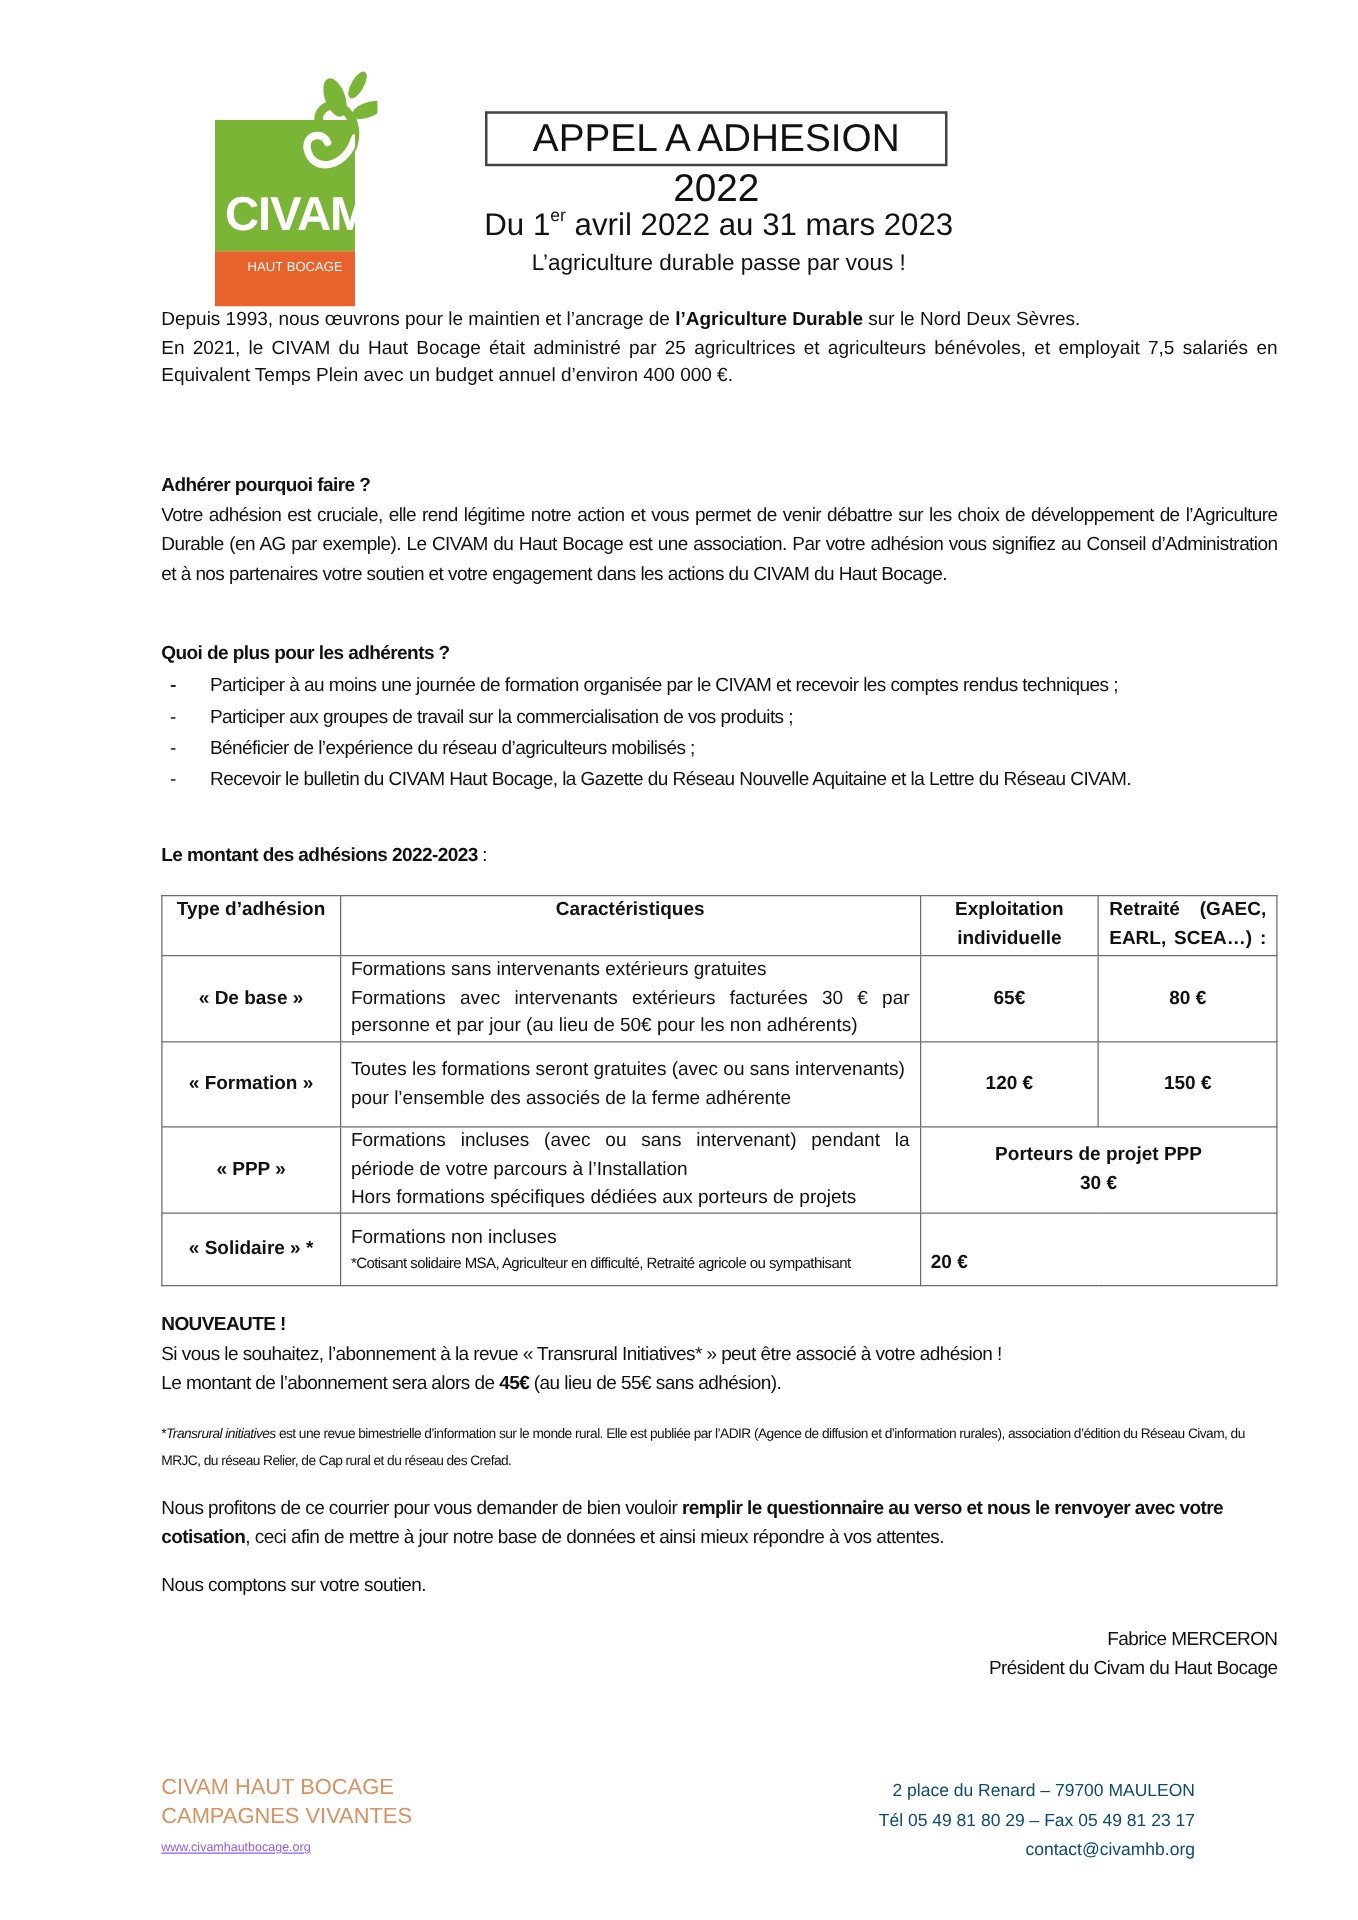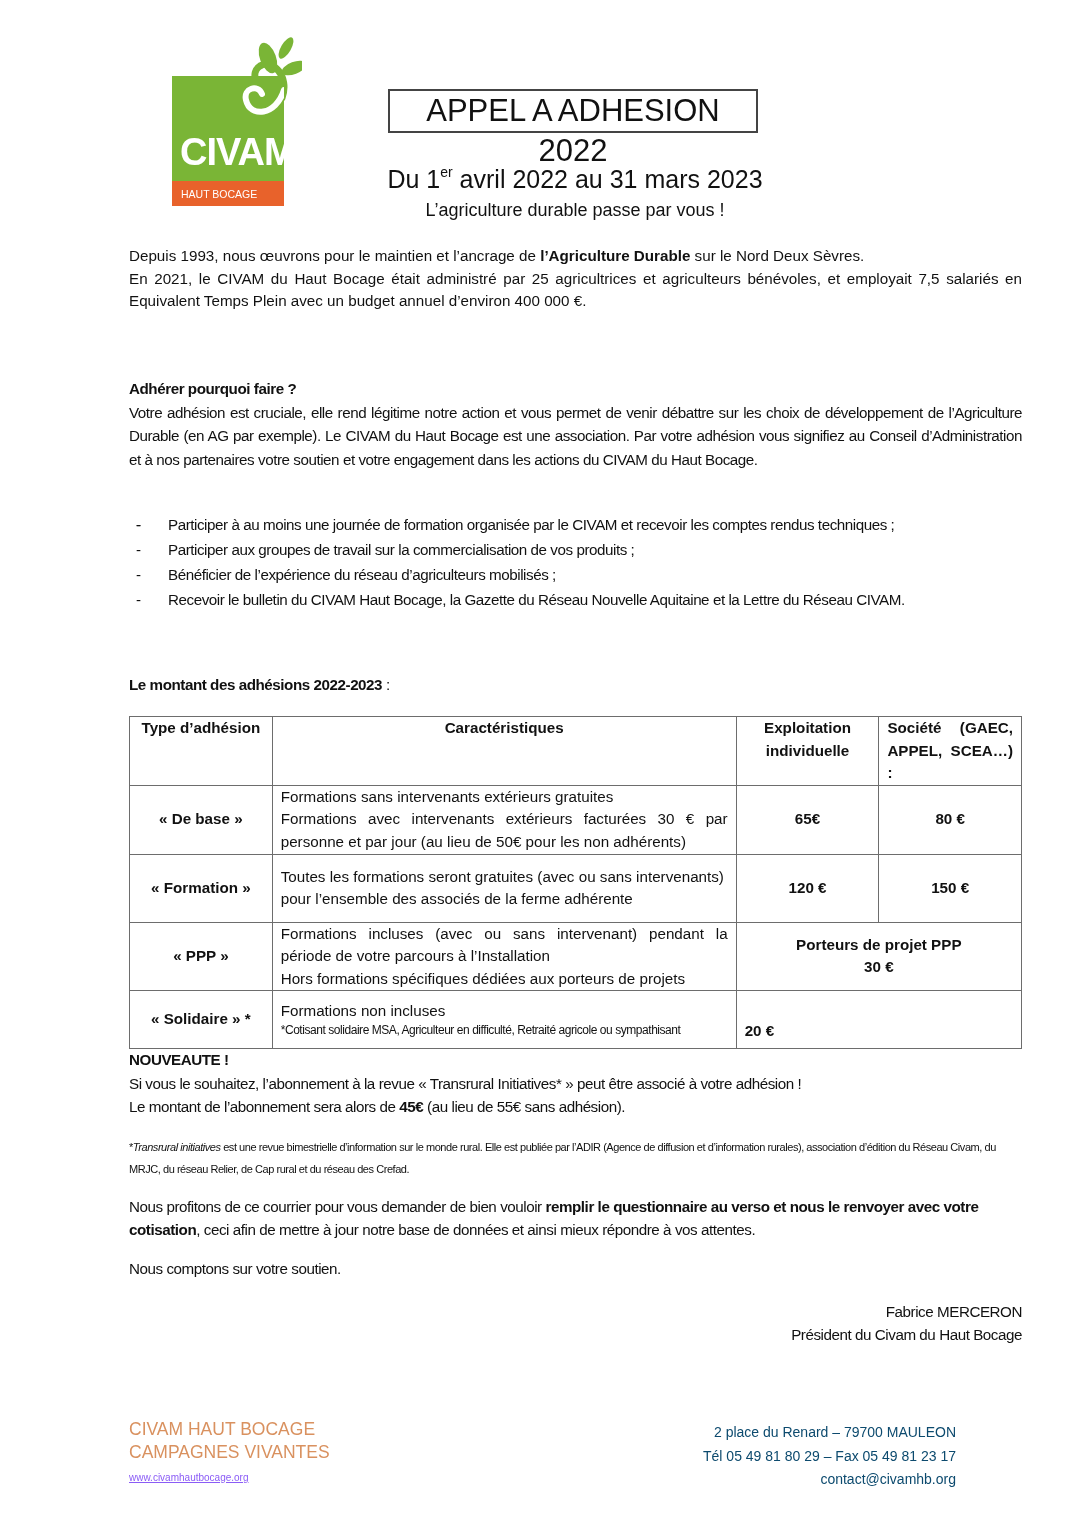--- a/index.html
+++ b/index.html
@@ -4,23 +4,23 @@
 <style>
   html, body { margin: 0; padding: 0; background: #ffffff; }
   body { width: 1086px; height: 1536px; position: relative; font-family: "Liberation Sans", sans-serif; color: #111; overflow: hidden; }
   .abs { position: absolute; }
   .p { font-size: 15.2px; line-height: 22.5px; margin: 0; }
   .justify { text-align: justify; text-align-last: left; }
   .cond { font-family: "Liberation Sans Narrow", "Liberation Sans", sans-serif; letter-spacing: -0.45px; }
   b { font-weight: bold; }
 
   
-  .logo { left: 172px; top: 36px; width: 120px; height: 175px; }
+  .logo { left: 172px; top: 56px; width: 120px; height: 175px; }
   .logo-green { position: absolute; left: 0; top: 40px; width: 112px; height: 105px; background: #7ab536; }
-  .logo-orange { position: absolute; left: 0; top: 145px; width: 112px; height: 25px; background: #e8622b; color: #fff; font-size: 10.5px; line-height: 27px; padding-left: 9px; box-sizing: border-box; }
+  .logo-orange { position: absolute; left: 0; top: 145px; width: 112px; height: 44px; background: #e8622b; color: #fff; font-size: 10.5px; line-height: 27px; padding-left: 26px; box-sizing: border-box; }
   .logo-text { position: absolute; left: 8px; top: 95px; color: #fff; font-size: 38px; font-weight: bold; letter-spacing: -1px; font-family: "Liberation Sans Narrow","Liberation Sans", sans-serif; }
 
   .title-box { left: 388px; top: 89px; width: 370px; height: 44px; border: 2px solid #444; box-sizing: border-box; font-size: 31px; line-height: 40px; text-align: center; }
   .subtitle { left: 300px; top: 164px; width: 550px; text-align: center; font-size: 25px; }
   .subtitle sup { font-size: 14px; vertical-align: 11px; }
   .tagline { left: 300px; top: 200px; width: 550px; text-align: center; font-size: 18px; }
 
   .intro { left: 129px; top: 245px; width: 893px; }
   .sec1 { left: 129px; top: 378px; width: 893px; }
   .sec2 { left: 129px; top: 512px; width: 893px; }
@@ -75,38 +75,39 @@
   <p class="p"><span>Depuis 1993, nous œuvrons pour le maintien et l’ancrage de </span><b>l’Agriculture Durable</b><span> sur le Nord Deux Sèvres.</span></p>
   <p class="p justify">En 2021, le CIVAM du Haut Bocage était administré par 25 agricultrices et agriculteurs bénévoles, et employait 7,5 salariés en Equivalent Temps Plein avec un budget annuel d’environ 400 000 €.</p>
 </div>
 
 <div class="abs sec1 cond">
   <p class="p"><b>Adhérer pourquoi faire ?</b></p>
   <p class="p justify" style="line-height:23.5px;">Votre adhésion est cruciale, elle rend légitime notre action et vous permet de venir débattre sur les choix de développement de l’Agriculture Durable (en AG par exemple). Le CIVAM du Haut Bocage est une association. Par votre adhésion vous signifiez au Conseil d’Administration et à nos partenaires votre soutien et votre engagement dans les actions du CIVAM du Haut Bocage.</p>
 </div>
 
 <div class="abs sec2 cond">
+  <p class="p" style="margin-bottom:1px;"><b>Quoi de plus pour les adhérents ?</b></p>
   <ul class="bullets">
     <li><span class="dash">-</span></li>
     <li><span class="dash">-</span><span>Participer à au moins une journée de formation organisée par le CIVAM et recevoir les comptes rendus techniques ;</span></li>
     <li><span class="dash">-</span><span>Participer aux groupes de travail sur la commercialisation de vos produits ;</span></li>
     <li><span class="dash">-</span><span>Bénéficier de l’expérience du réseau d’agriculteurs mobilisés ;</span></li>
     <li><span class="dash">-</span><span>Recevoir le bulletin du CIVAM Haut Bocage, la Gazette du Réseau Nouvelle Aquitaine et la Lettre du Réseau CIVAM.</span></li>
   </ul>
 </div>
 
 <div class="abs amounts cond p"><b>Le montant des adhésions 2022-2023</b><span> :</span></div>
 
 <table class="tarifs">
   <tbody>
       <tr style="height:48px;">
     <th class="c-type">Type d’adhésion</th>
     <th class="c-car">Caractéristiques</th>
     <th class="c-ind">Exploitation individuelle</th>
-    <th class="c-soc" style="text-align:justify;text-align-last:justify;">Société (GAEC, APPEL, SCEA…) :</th>
+    <th class="c-soc" style="text-align:justify;text-align-last:justify;">Retraité (GAEC, EARL, SCEA…) :</th>
   </tr>
   <tr style="height:69px;">
     <td class="c-type">« De base »</td>
     <td class="c-car justify">
           <div>Formations sans intervenants extérieurs gratuites</div>
           <div style="text-align:justify;">Formations avec intervenants extérieurs facturées 30 € par personne et par jour (au lieu de 50€ pour les non adhérents)</div>
         </td>
     <td class="c-ind">65€</td>
     <td class="c-soc">80 €</td>
   </tr>

